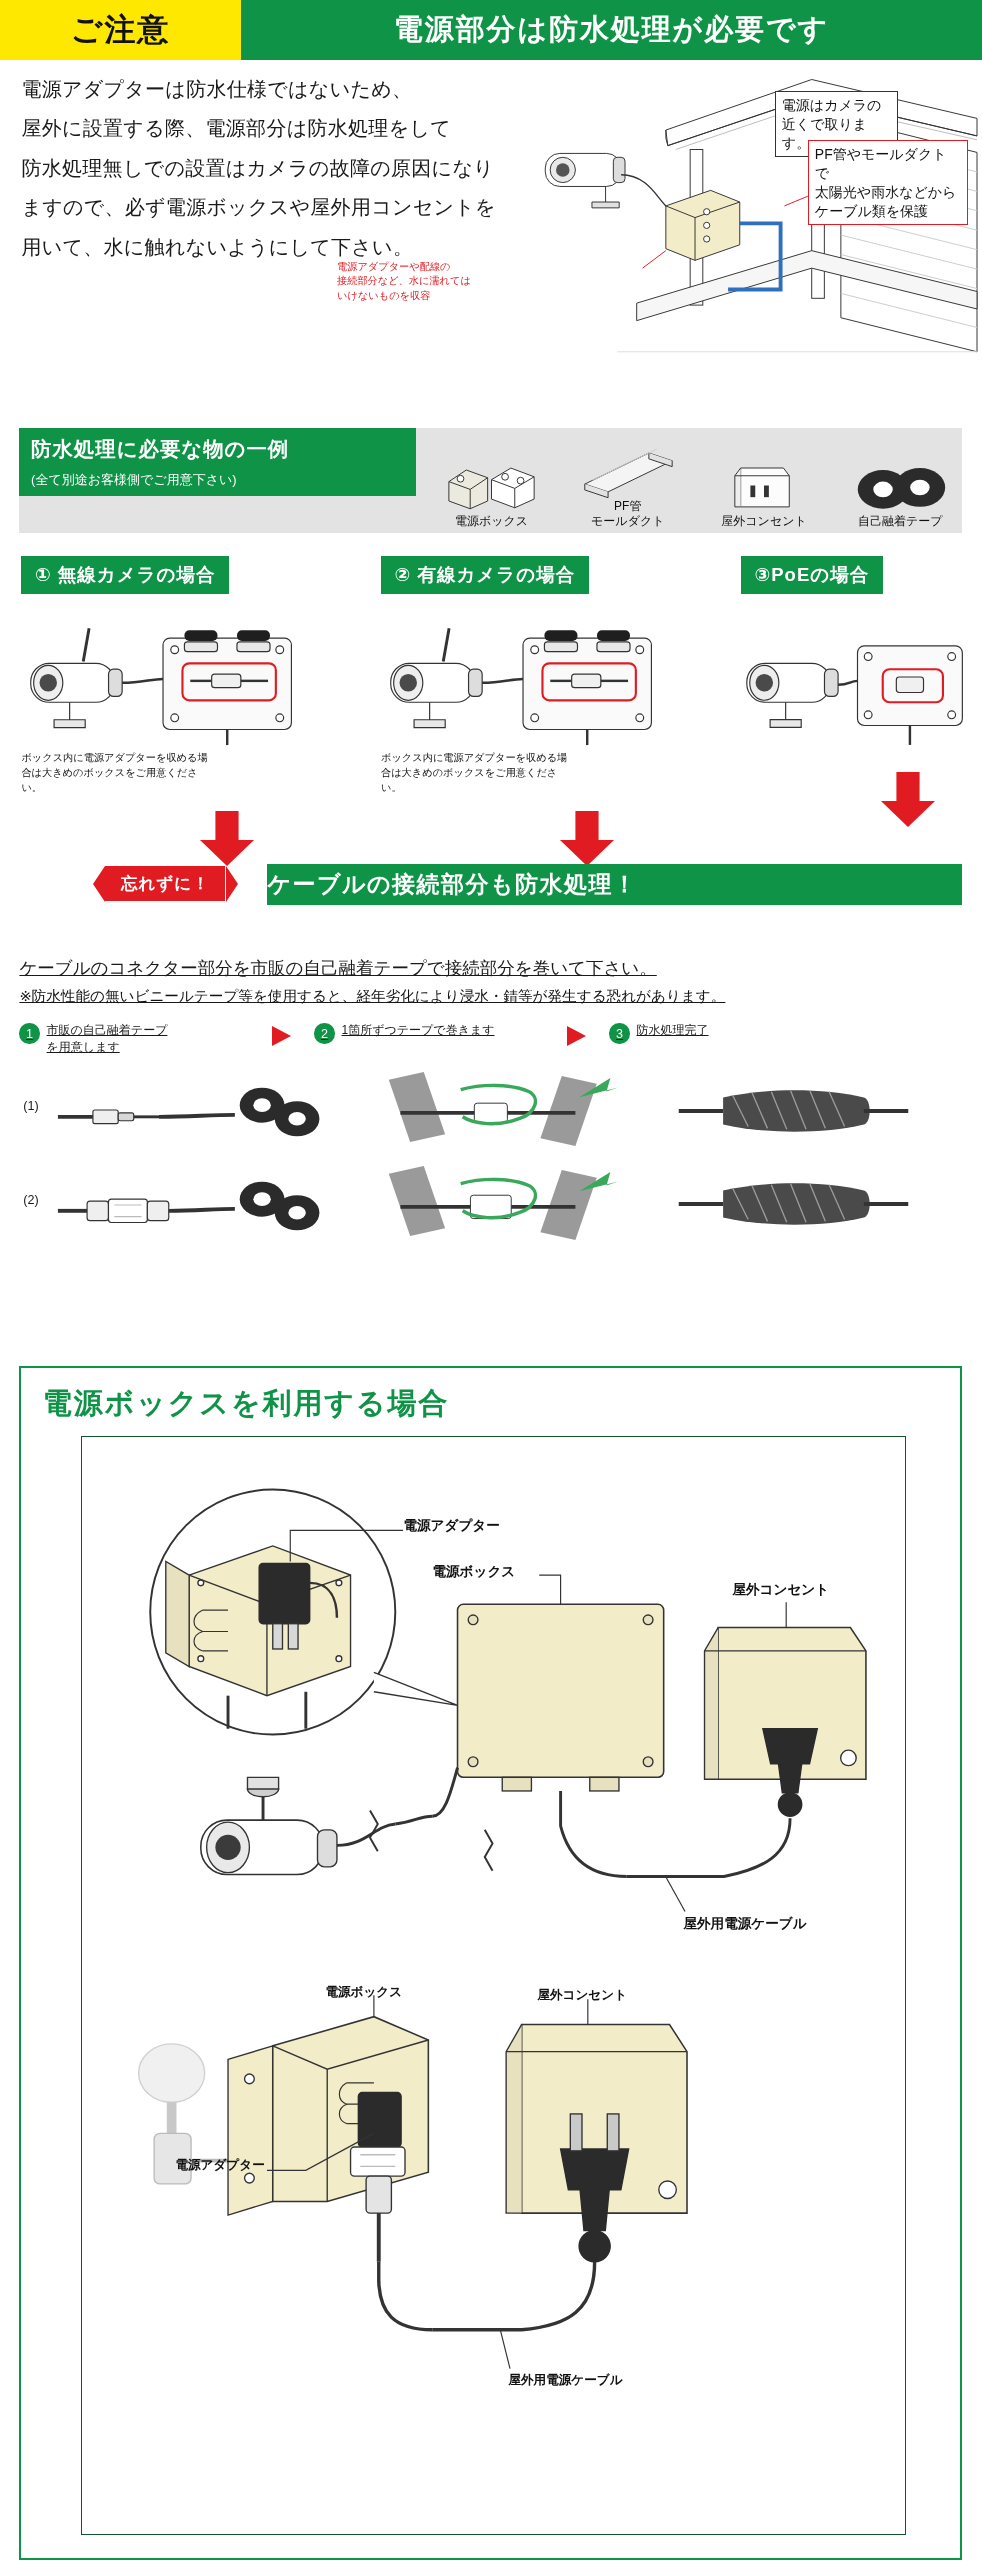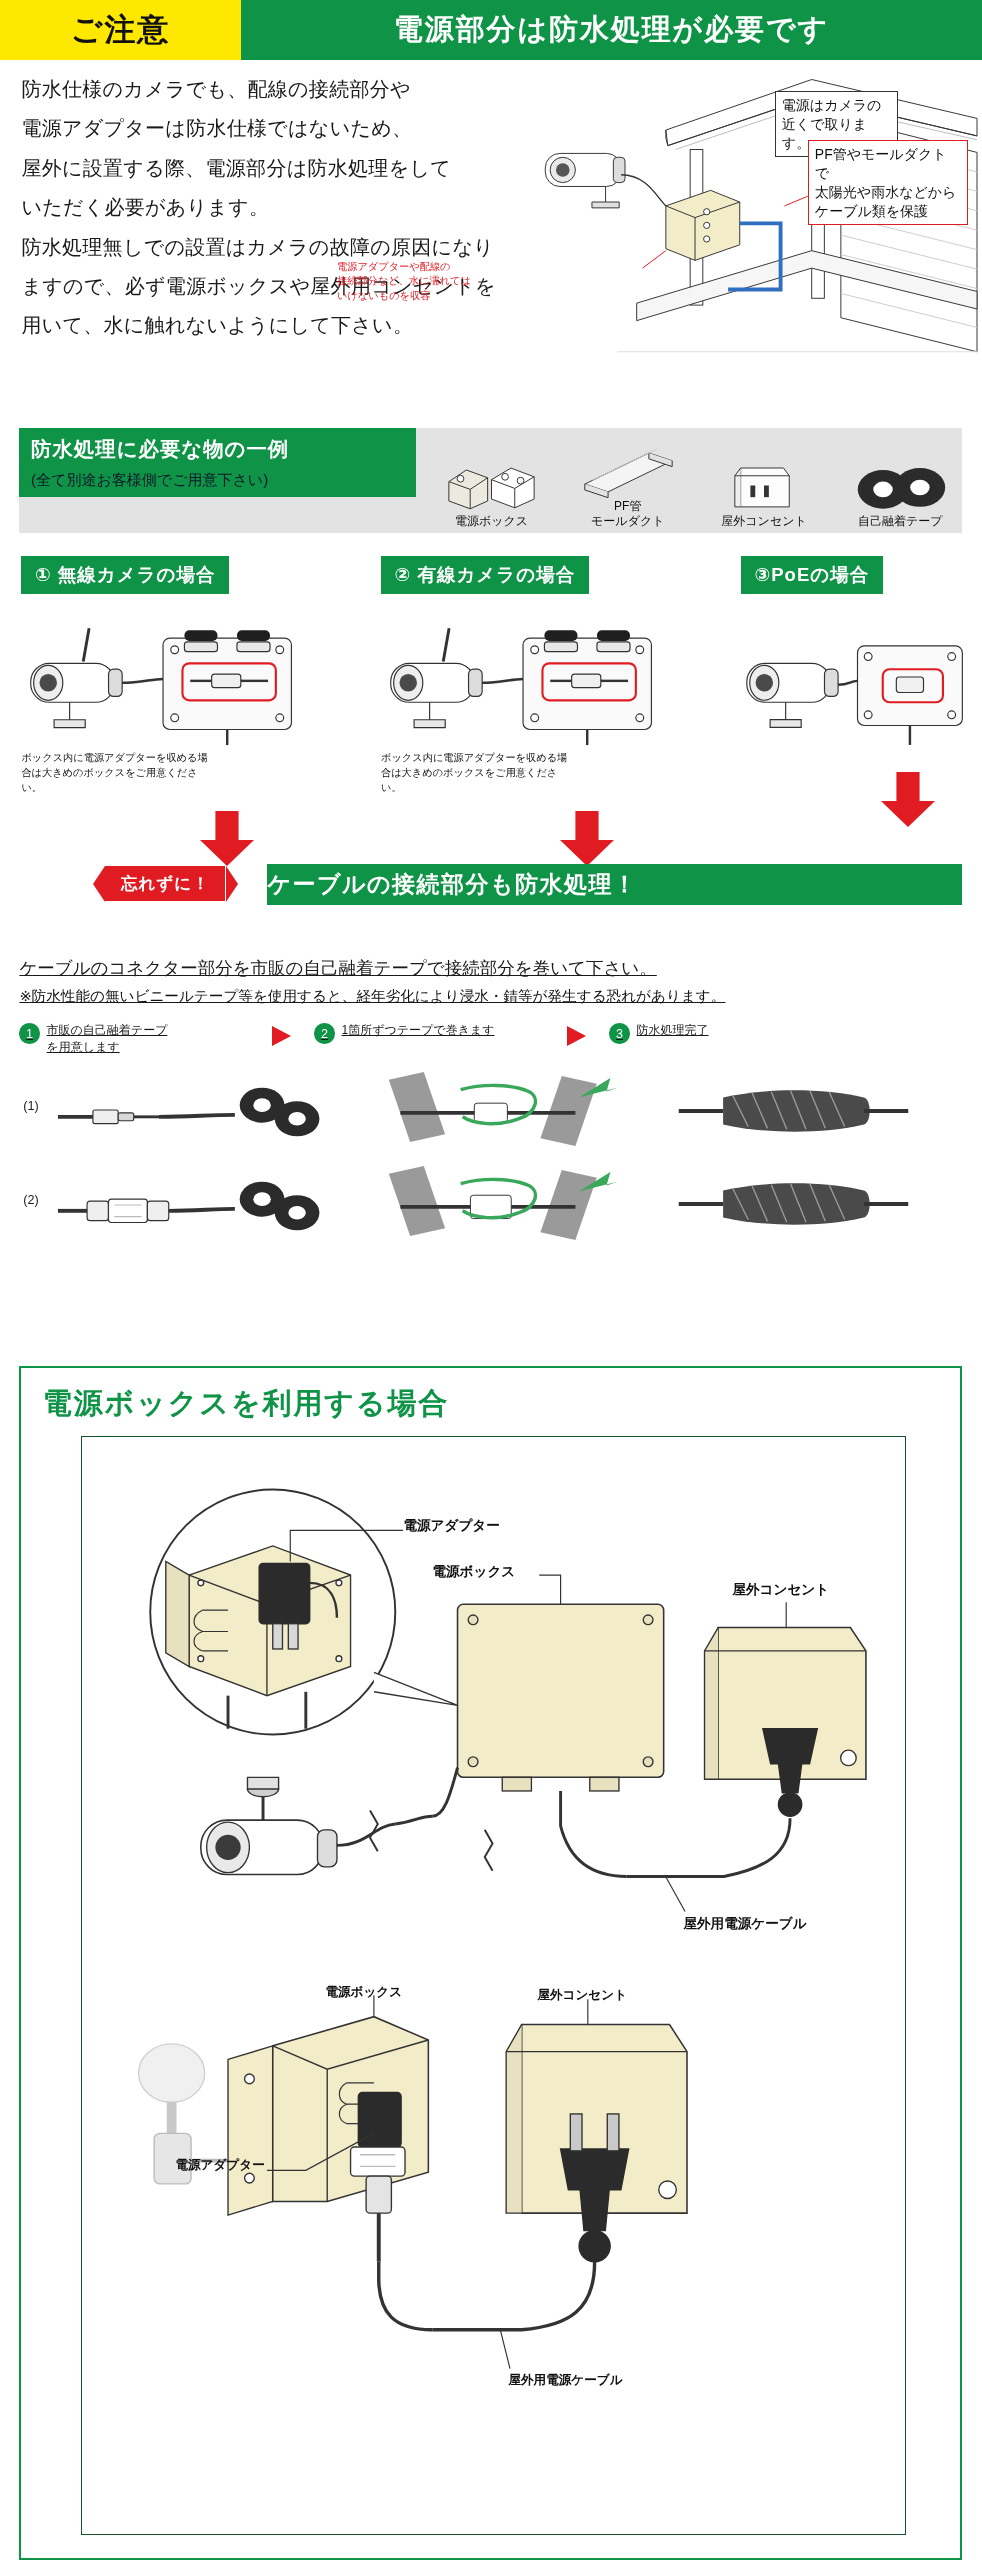--- a/index.html
+++ b/index.html
@@ -39,21 +39,21 @@
   
   .mat-strip{position:absolute;left:19.4px;top:428px;width:943px;height:105px;background:#e3e3e3;}
   .mat-head{
     position:absolute;left:0;top:0;width:397px;border-radius:32px;
   }
   .mat-head .line1{
     background:#0f9347;color:#fff;font-size:20.4px;font-weight:bold;
     padding:6.8px 11.7px;letter-spacing:1px;
   }
   .mat-head .line2{
-    background:#0f9347;color:#0f172a;font-size:15px;padding:1.9px 11.7px 6.8px 11.7px;
+    background:#0f9347;color:#ffffff;font-size:13px;padding:1.9px 11.7px 6.8px 11.7px;
   }
   .mat-items{position:absolute;left:404px;top:3.9px;width:545px;height:97px;display:flex;}
   .mat-item{flex:1;display:flex;flex-direction:column;align-items:center;justify-content:flex-end;}
   .mat-item .cap{font-size:12px;text-align:center;line-height:1.25;margin-top:2.9px;color:#111;}
   .mat-ill{height:53px;display:flex;align-items:flex-end;justify-content:center;}
 
   
   .cases{position:absolute;left:0;top:556px;width:982px;height:301px;}
   .case{position:absolute;top:0;}
   .case-title{
@@ -117,24 +117,22 @@
 <body>
 
 <div class="page">
 
   <div class="caution-bar">
     <div class="caution-tag">ご注意</div>
     <div class="caution-title">電源部分は防水処理が必要です</div>
   </div>
 
   <div class="intro">
-    <p>防水仕様のカメラでも、配線の接続部分や</p>
     <p>電源アダプターは防水仕様ではないため、</p>
     <p>屋外に設置する際、電源部分は防水処理をして</p>
-    <p>いただく必要があります。</p>
     <p>防水処理無しでの設置はカメラの故障の原因になり</p>
     <p>ますので、必ず電源ボックスや屋外用コンセントを</p>
     <p>用いて、水に触れないようにして下さい。</p>
   </div>
 
   <div class="house-wrap">
     <svg width="457" height="321" viewBox="0 0 470 330">
       <g fill="none" stroke="#333" stroke-width="1">
 
         <path d="M150 72 L300 20 L470 60 L470 78 L300 38 L152 88 Z" fill="#fff"></path>

